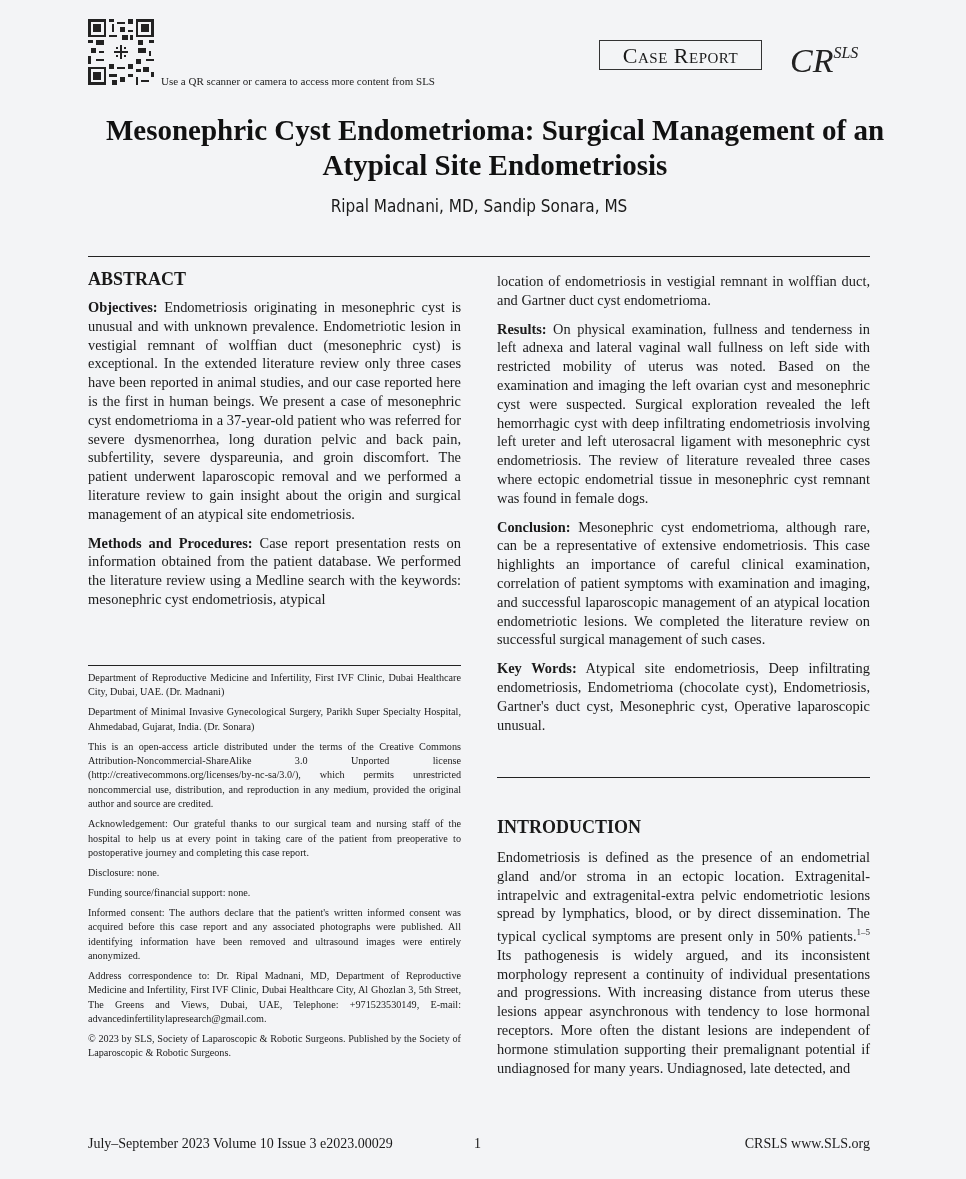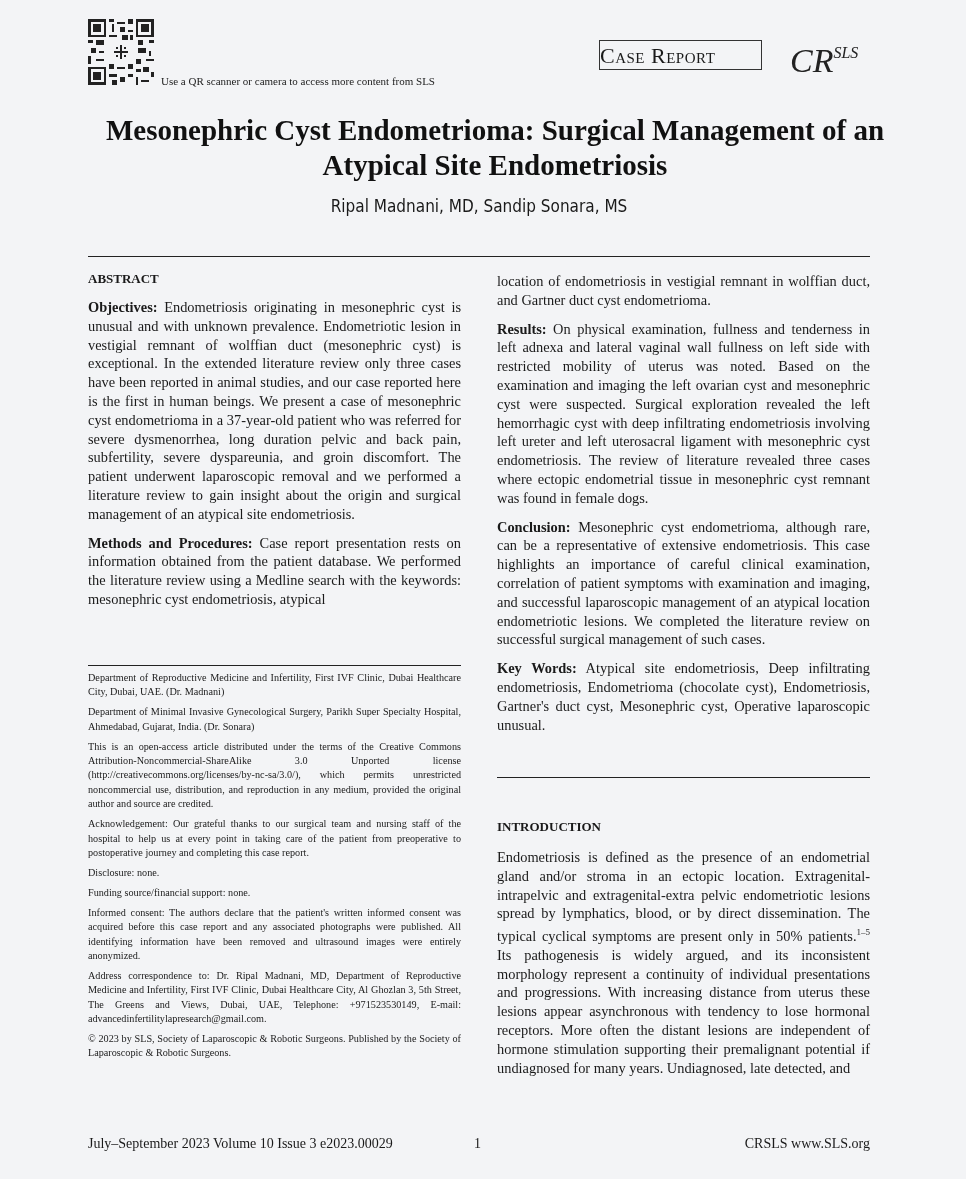--- a/index.html
+++ b/index.html
@@ -19,21 +19,21 @@
     position: absolute; left: 161px; top: 75px;
     font-size: 11px; color: #222;
   }
   .case-report-box {
     position: absolute; left: 599px; top: 40px;
     width: 163px; height: 30px;
     border: 1.3px solid #333;
     box-sizing: border-box;
     font-size: 22px; letter-spacing: 0.5px;
     font-variant: small-caps;
-    line-height: 30px;
+    text-align: center; line-height: 30px;
     color: #1a1a1a;
   }
   .journal-logo {
     position: absolute; left: 790px; top: 33px;
     font-size: 34px; font-style: italic; color: #222;
     line-height: 40px;
   }
   .journal-logo sup { font-size: 16px; vertical-align: 14px; }
   .title {
     position: absolute; left: 88px; top: 97px; width: 782px;
@@ -53,21 +53,21 @@
     width: 782px; height: 0; border-top: 1.3px solid #222;
   }
   .col {
     position: absolute; width: 373px;
     font-size: 14.4px; line-height: 18.8px;
     text-align: justify;
   }
   .col-left { left: 88px; top: 268px; }
   .col-right { left: 497px; top: 272px; }
   .h-section {
-    font-weight: bold; font-size: 13px;
+    font-weight: bold; font-size: 18px;
     margin: 0 0 8px 0; line-height: 22px;
   }
   .para { margin: 0 0 10px 0; }
   .para b { font-weight: bold; }
   .fn-rule {
     position: absolute; left: 88px; top: 665px;
     width: 373px; border-top: 1.3px solid #222;
   }
   .footnotes {
     position: absolute; left: 88px; top: 671px; width: 373px;

